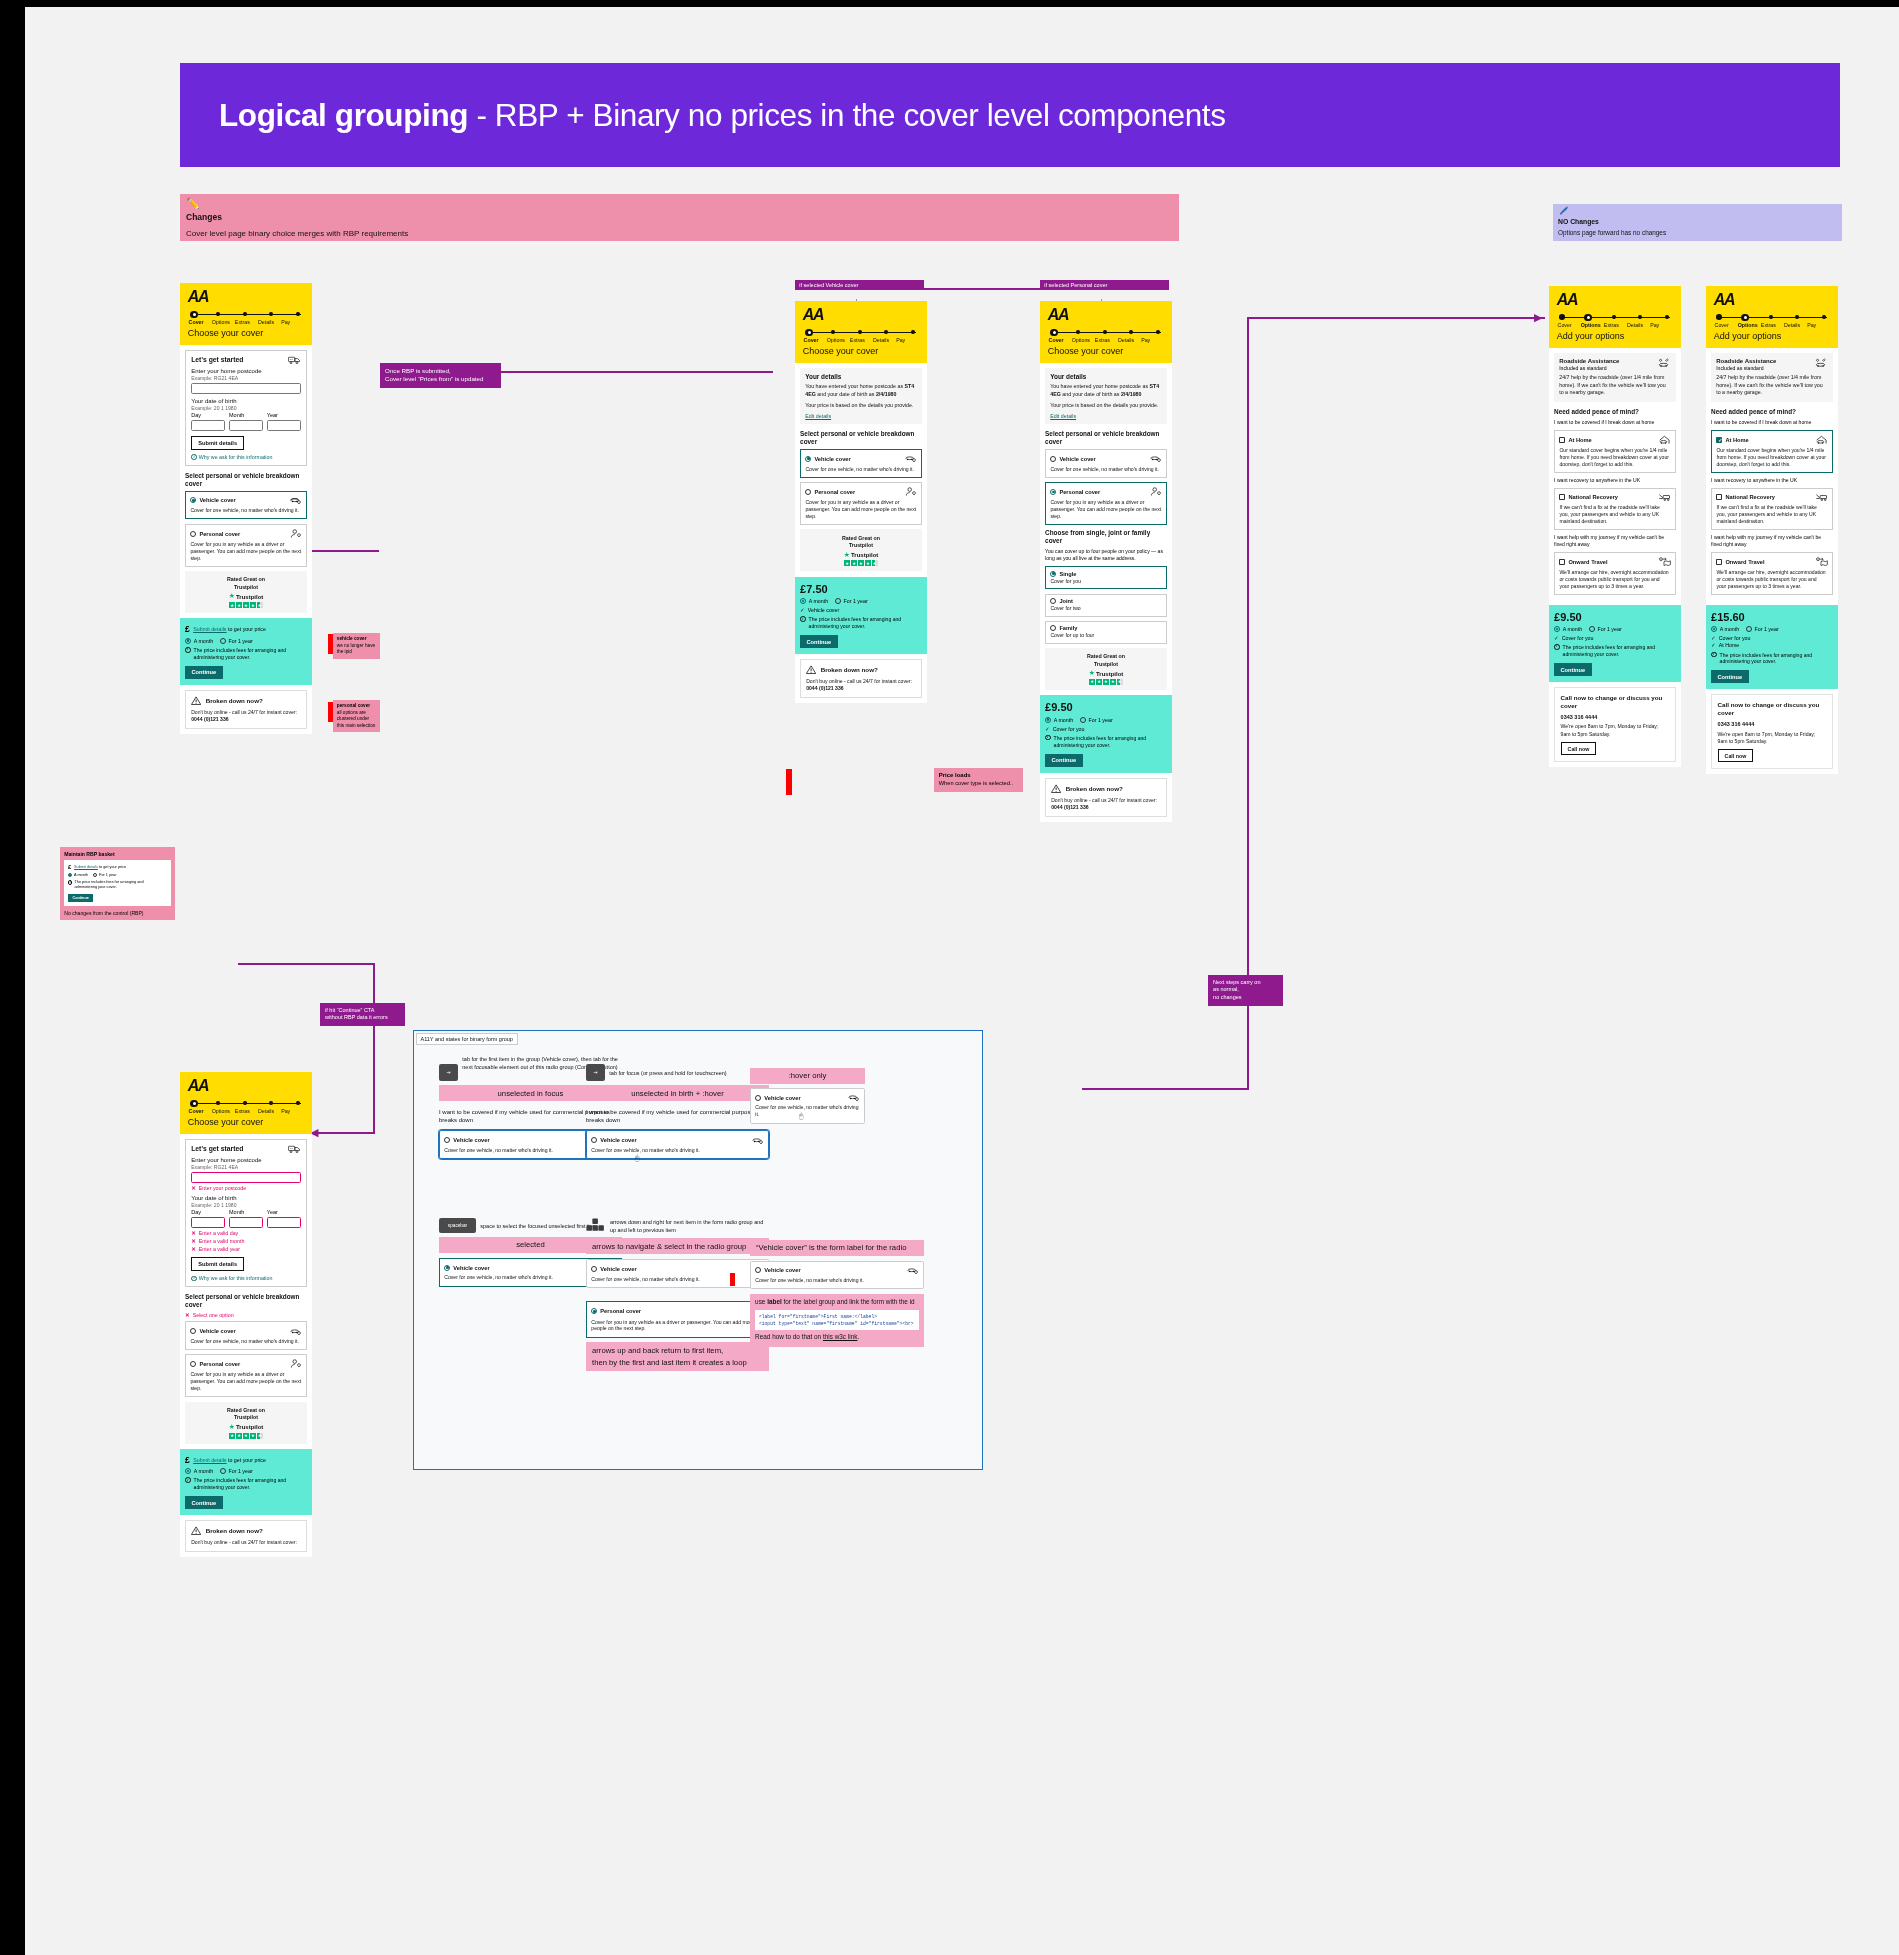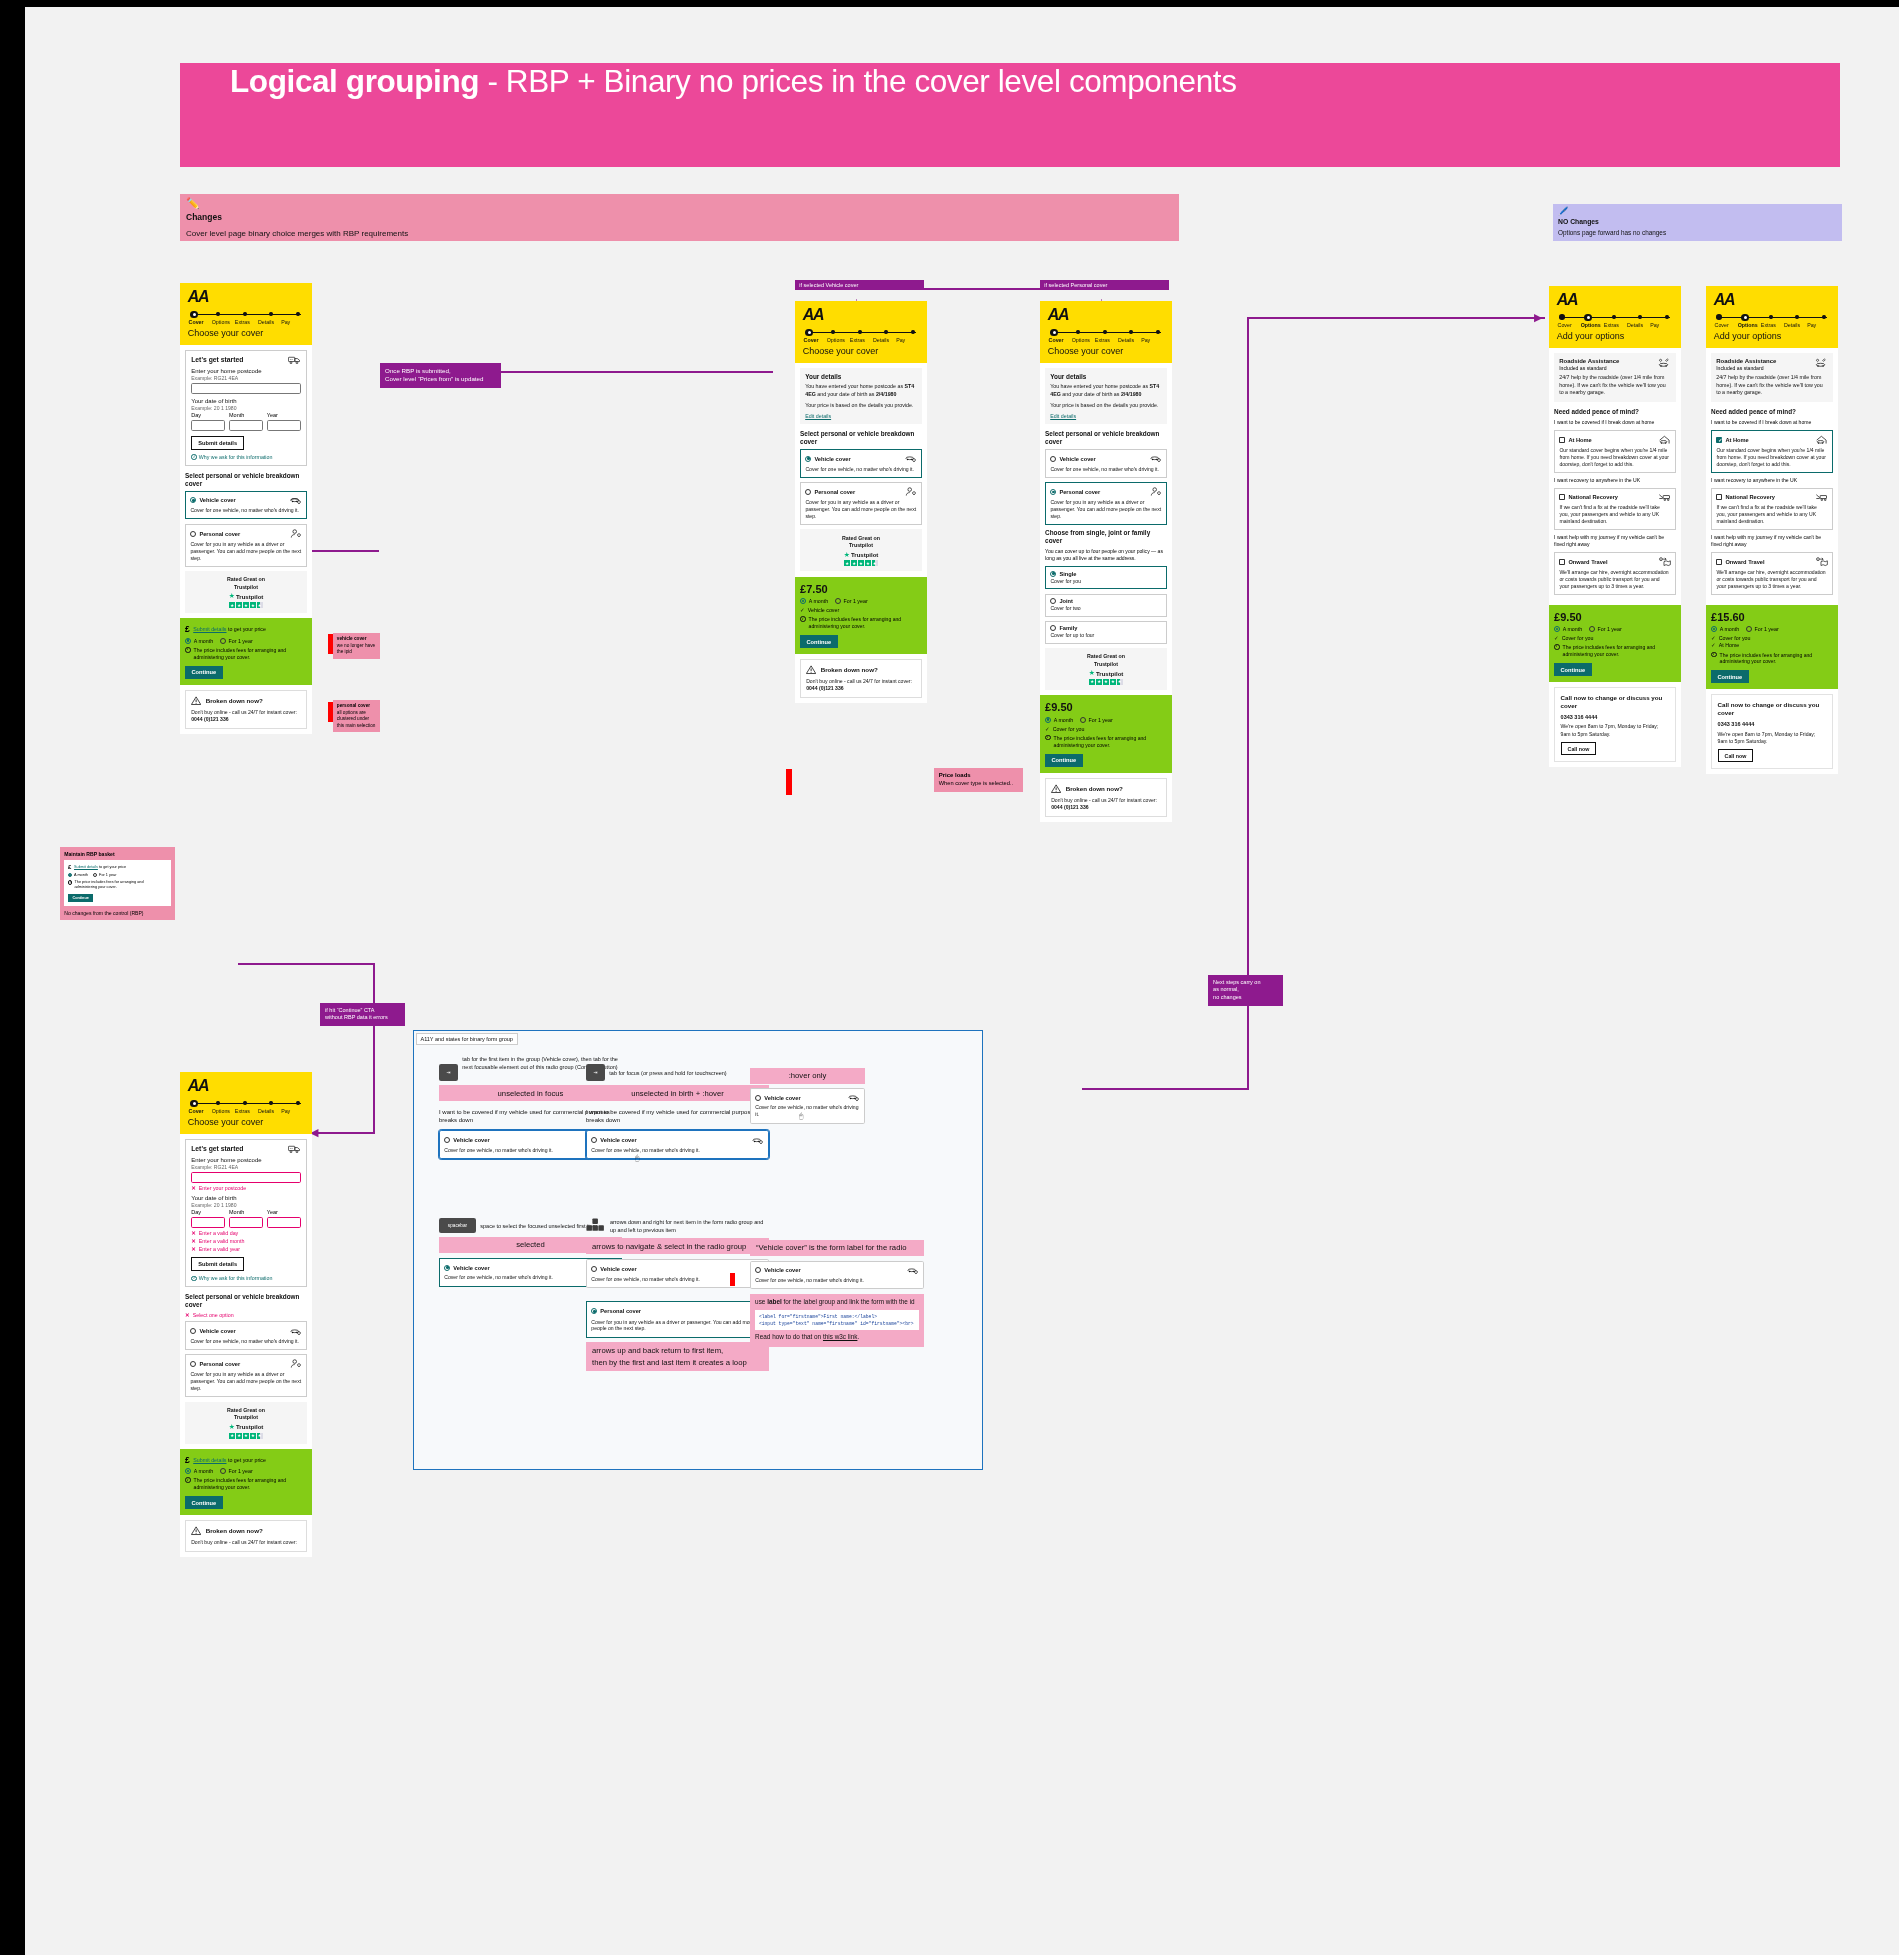--- a/index.html
+++ b/index.html
@@ -17,21 +17,21 @@
     content:""; position:absolute; left:0; top:0; width:1899px; height:1955px;
     border-left:25px solid #000; border-right:25px solid #000;
     border-top:7.7px solid #000; border-bottom:18px solid #000;
     pointer-events:none; z-index:999;
   }
   .abs { position:absolute; }
 
   
   #title-banner{
     left:180px; top:63px; width:1660px; height:104px;
-    background:#ec4899; display:flex; align-items:flex-start; padding-left:50px;
+    background:#6d28d9; display:flex; align-items:center; padding-left:39px;
   }
   #title-banner .t { color:#fff; font-size:31.5px; letter-spacing:-0.4px; }
   #title-banner .t b { font-weight:700; }
   #title-banner .t span { font-weight:400; }
 
   
   .note-pink { background:#ee90ab; }
   .note-purple-light { background:#c2bdf0; }
   .note-ico{ font-size:11px; line-height:1; }
   .note-h{ font-weight:700; font-size:8.5px; color:#111; }
@@ -85,21 +85,21 @@
   .opt-desc{ font-size:5.1px; color:#111; margin-top:2.6px; line-height:1.35; }
 
   .tp{ background:#f5f5f5; text-align:center; padding:5.1px 2.6px 5.1px 2.6px; }
   .tp-h{ font-weight:700; font-size:5.3px; color:#111; line-height:1.4; }
   .tp-brand{ font-weight:700; font-size:6px; color:#111; margin-top:1.3px; }
   .tp-stars{ display:flex; gap:0.9px; justify-content:center; margin-top:1.7px; }
   .tp-stars i{ width:6px; height:6px; background:#00b67a; color:#fff; font-size:4.3px;
                display:flex; align-items:center; justify-content:center; font-style:normal; }
   .tp-stars i.half{ background:linear-gradient(90deg,#00b67a 50%,#dcdce6 50%); }
 
-  .pricebox{ background:#84cc16; padding:6px 5.1px; }
+  .pricebox{ background:#5eead4; padding:6px 5.1px; }
   .price{ font-weight:700; font-size:11px; color:#111; }
   .freq{ display:flex; gap:6.8px; align-items:center; margin-top:3.4px; font-size:5.3px; }
   .freq .it{ display:flex; gap:2.6px; align-items:center; }
   .inc{ display:flex; gap:3px; align-items:center; font-size:5.3px; margin-top:3px; }
   .tick{ font-size:5.5px; color:#111; }
   .fees{ display:flex; gap:3px; font-size:5.1px; margin-top:3.4px; line-height:1.35; }
   .btn-cta{ background:#0b6b6b; color:#fff; font-weight:700; font-size:5.7px;
             padding:3.4px 6.4px; display:inline-block; margin-top:5.1px; }
   .bdn{ border:0.4px solid #ddd; padding:5.1px; margin:5.1px; }
   .bdn-top{ display:flex; gap:4.3px; align-items:center; }

